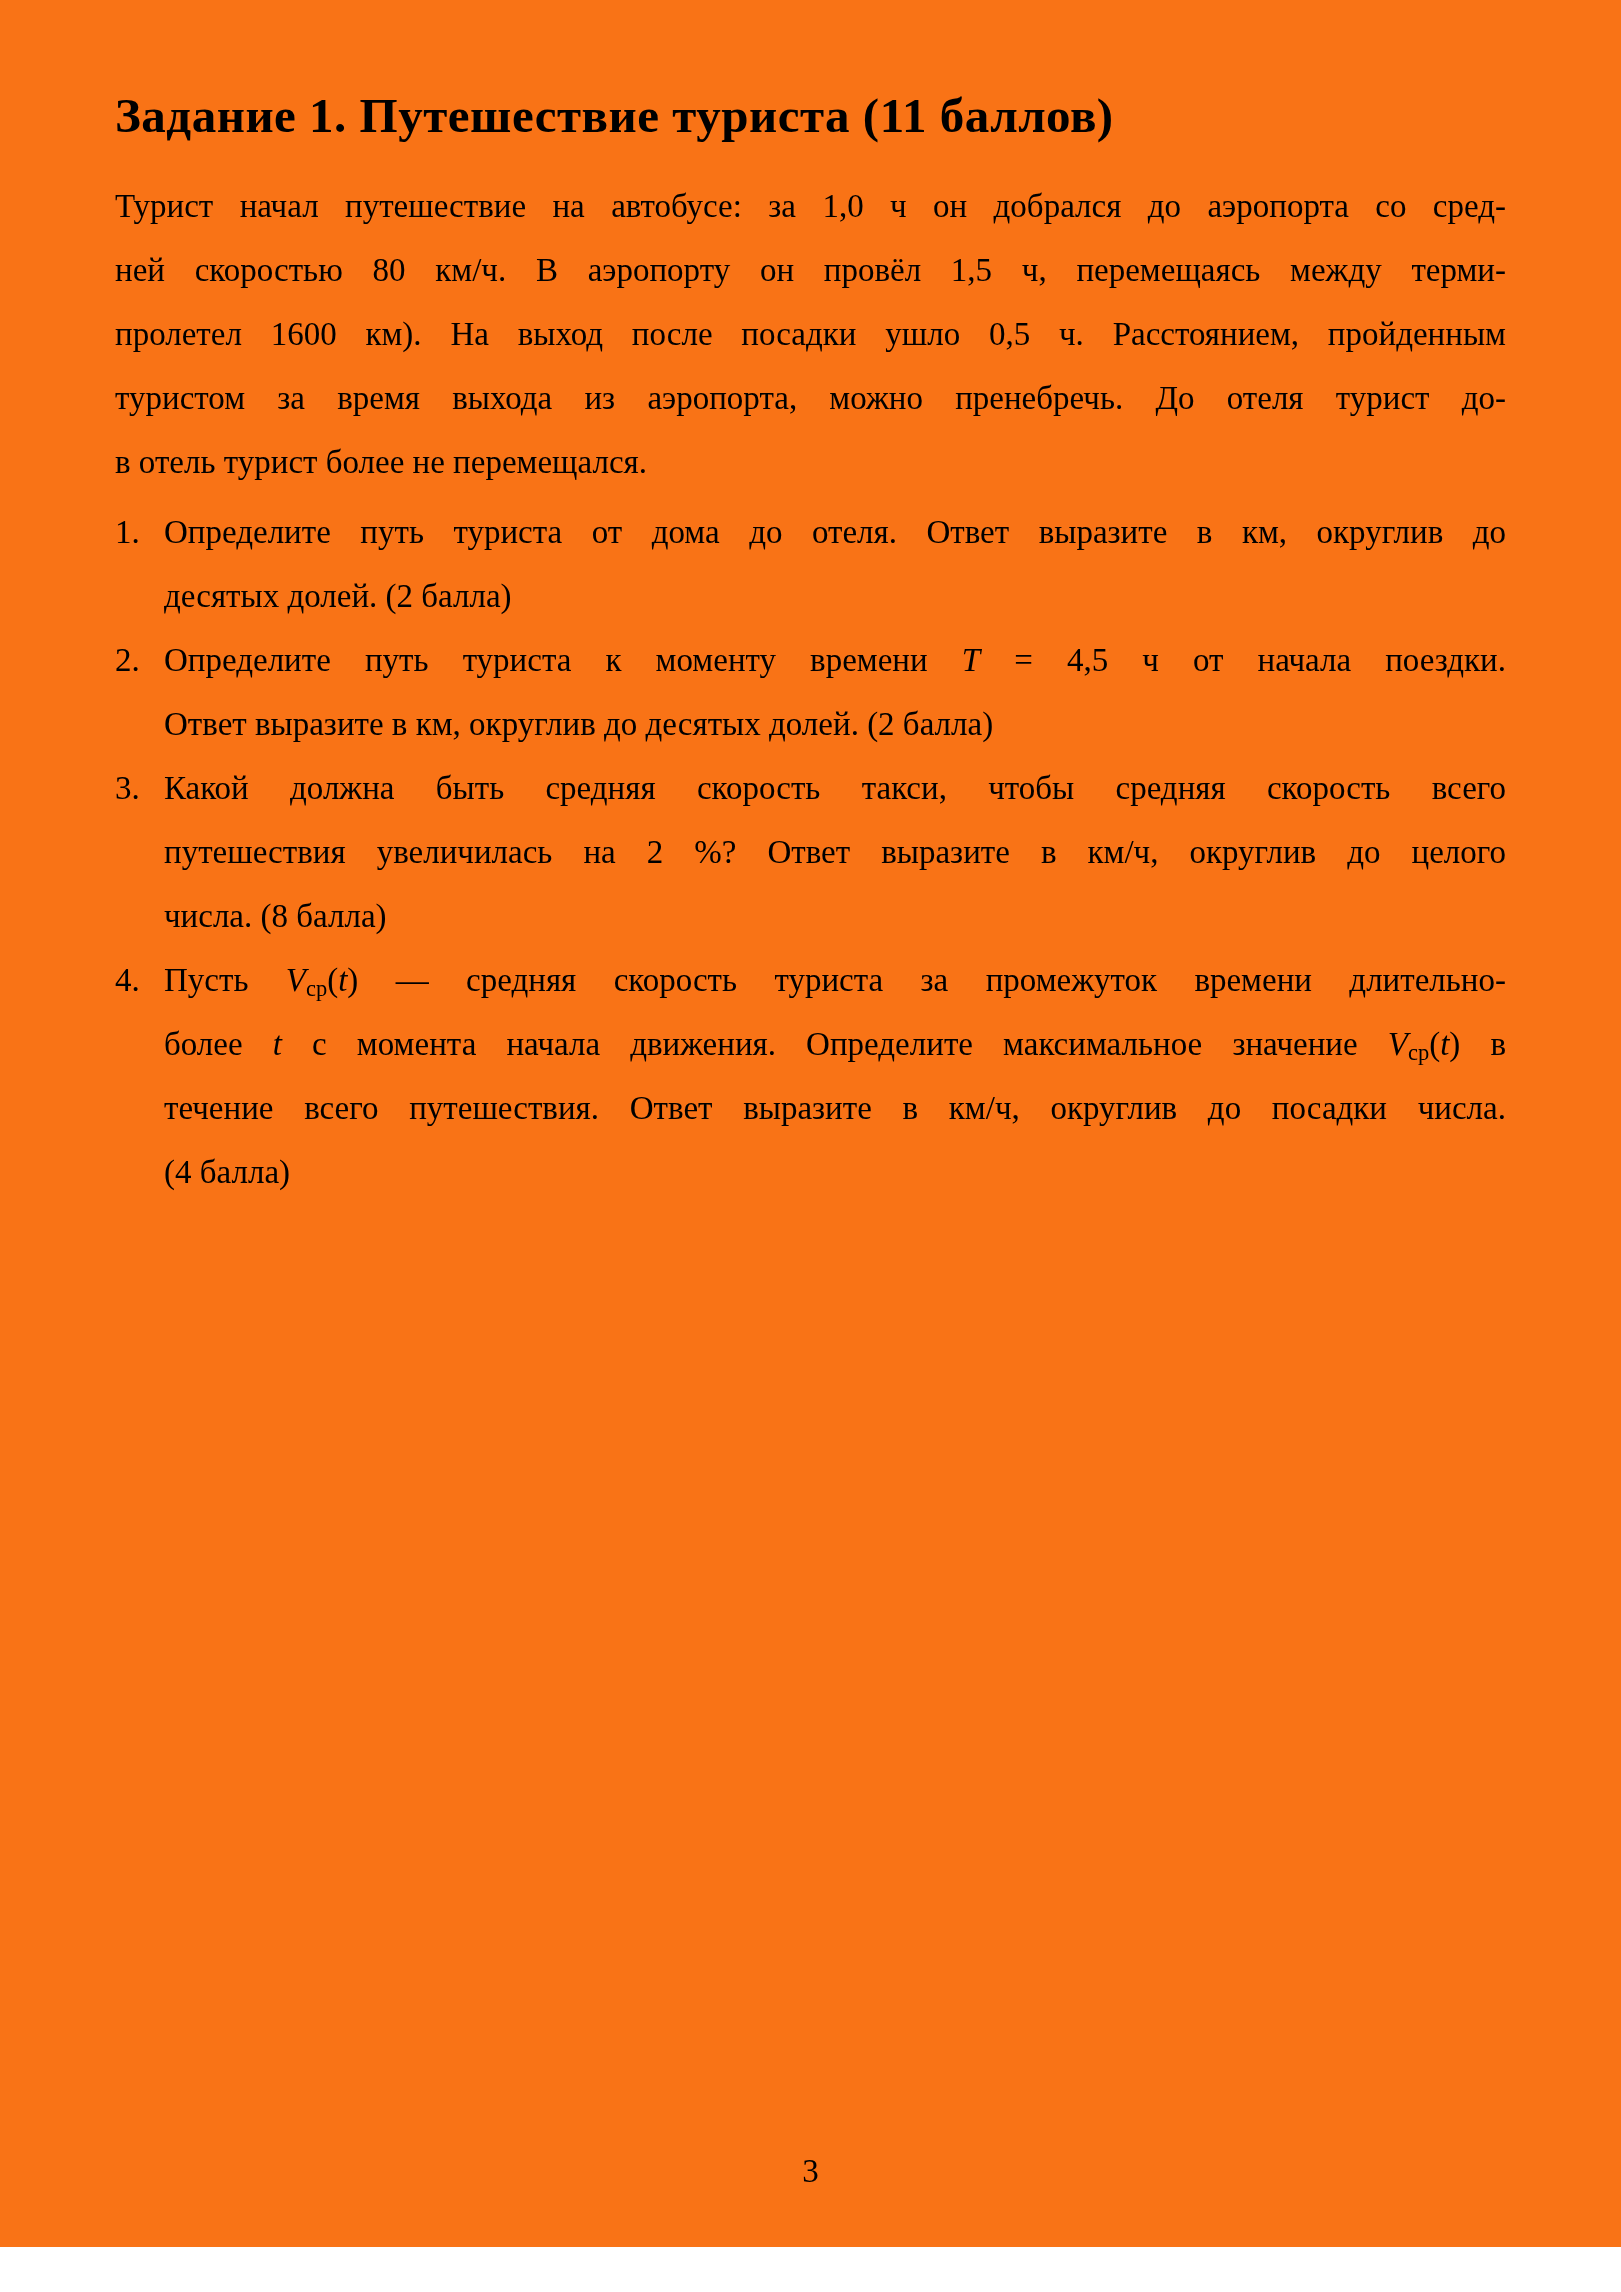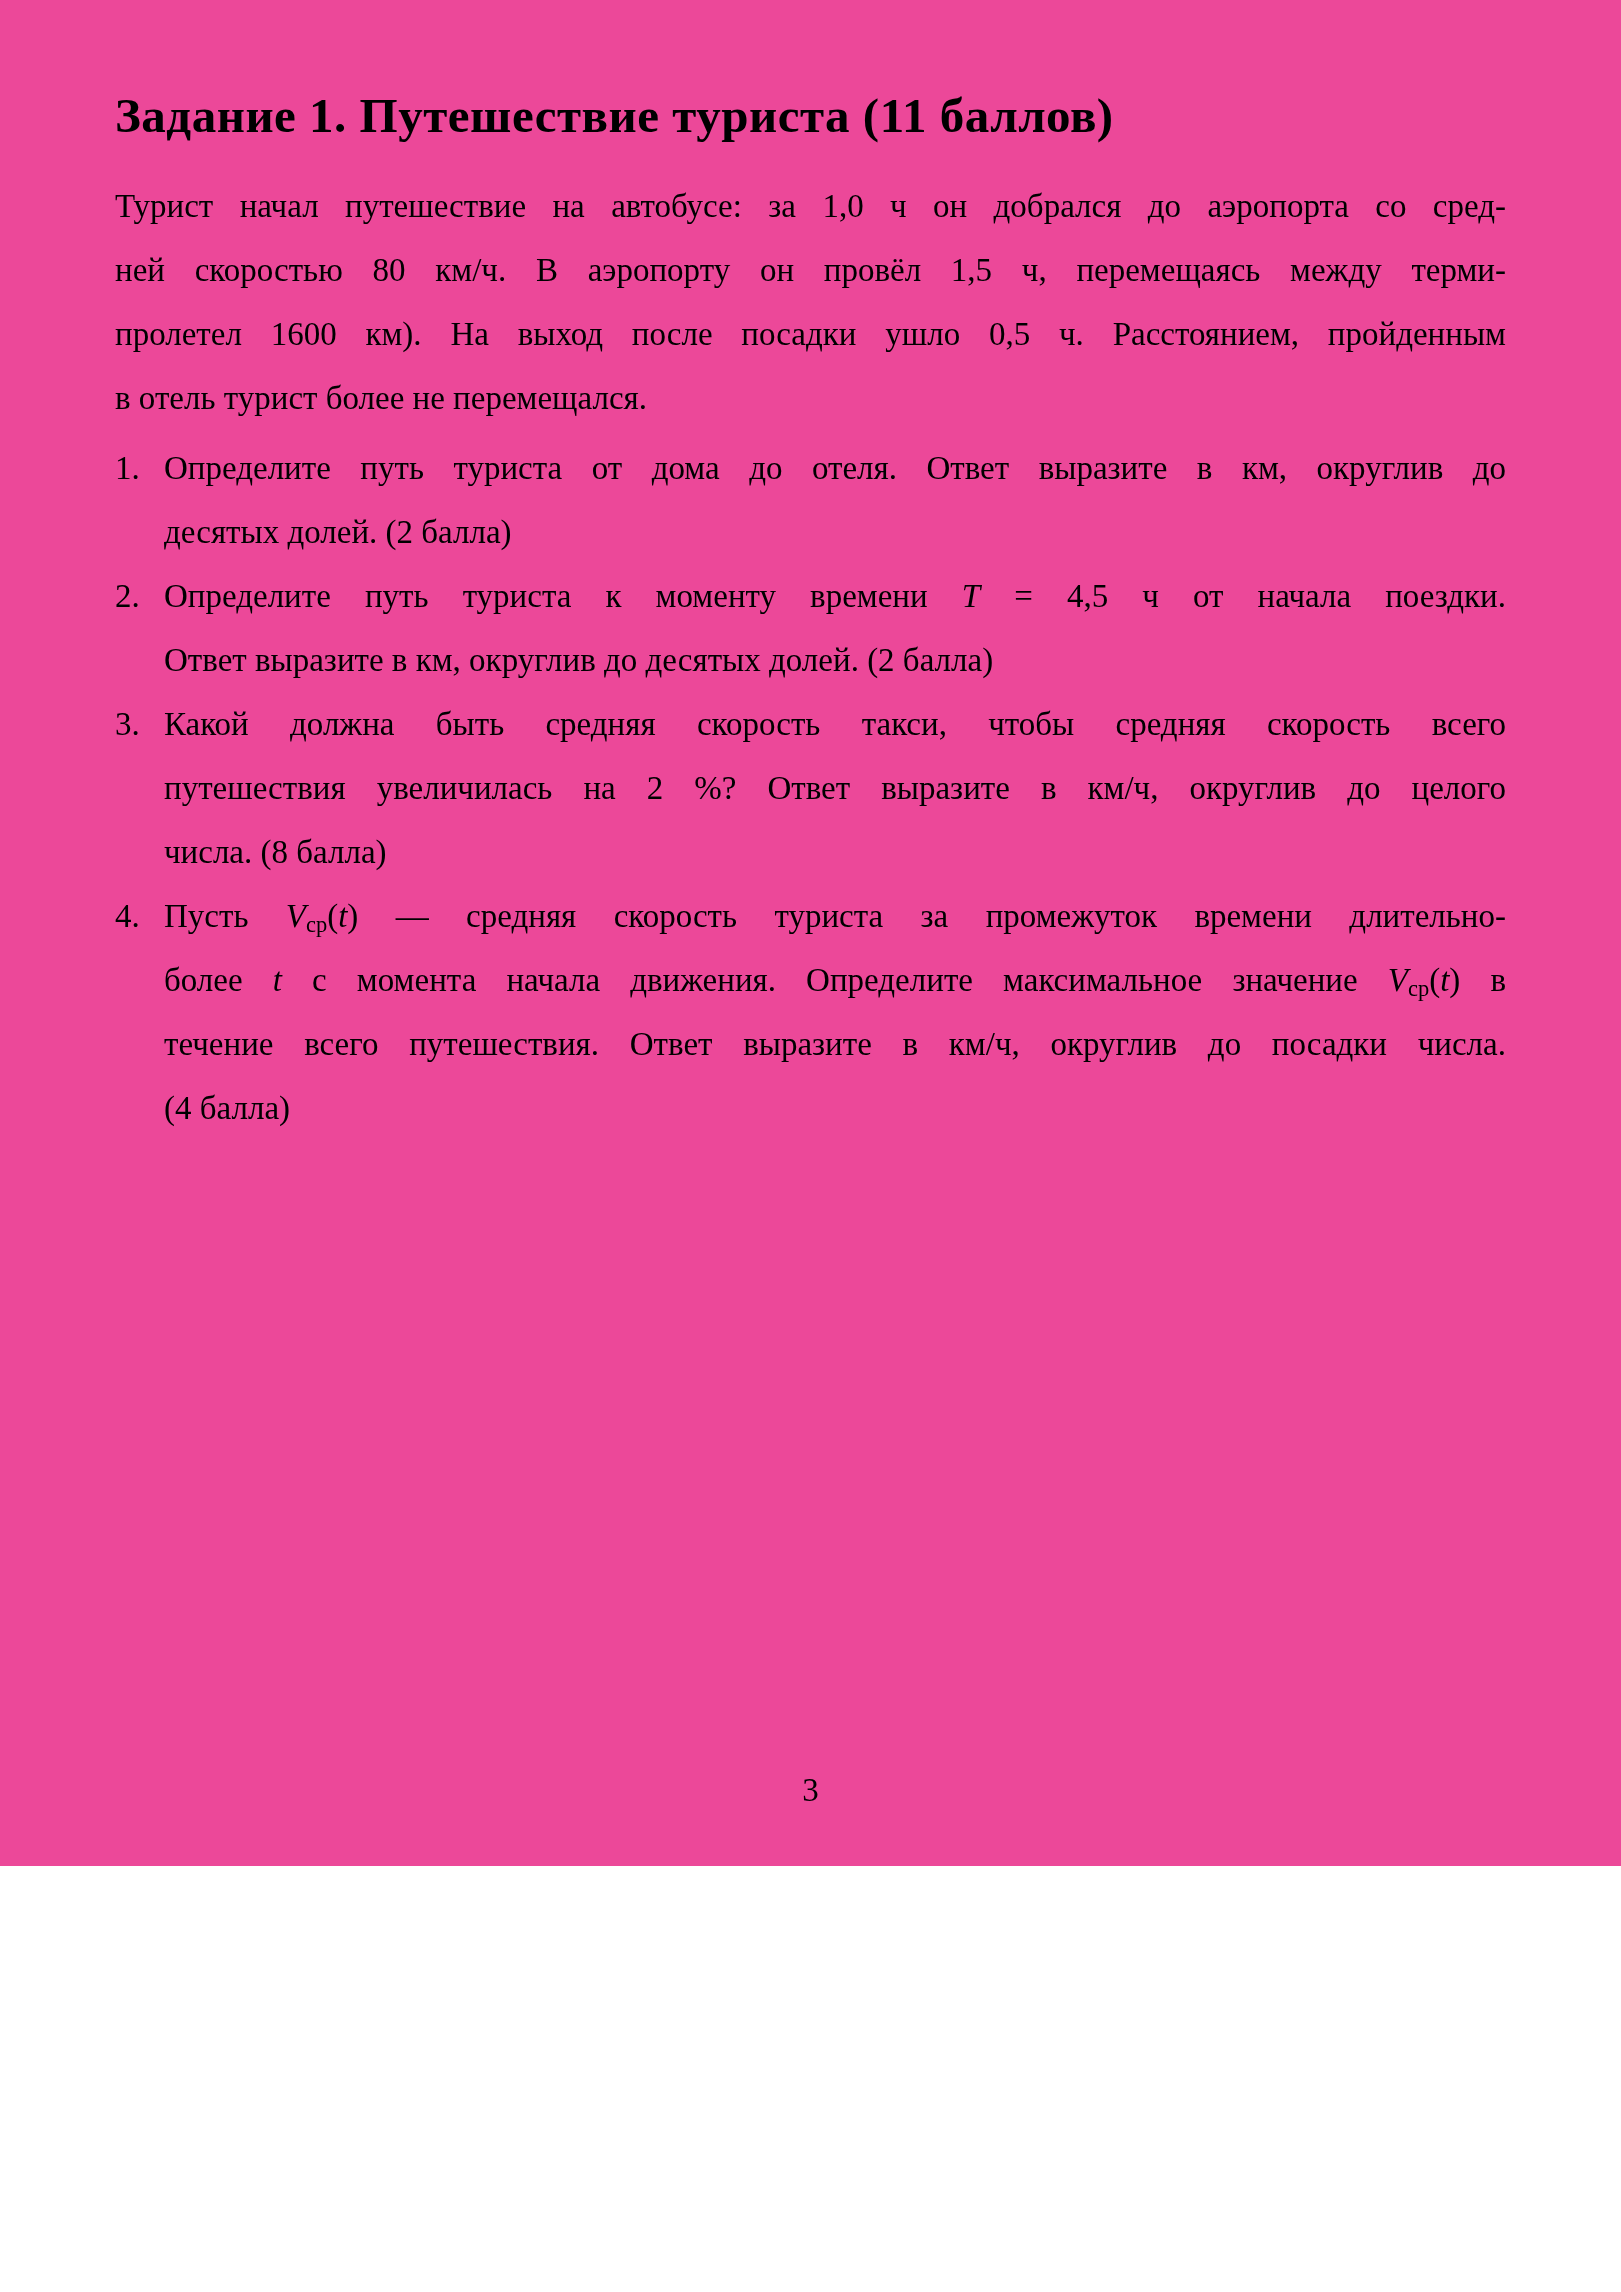--- a/index.html
+++ b/index.html
@@ -3,22 +3,22 @@
 <meta charset="utf-8">
 <style>
   html, body {
     margin: 0;
     padding: 0;
     background: #ffffff;
   }
   .page {
     position: relative;
     width: 1621px;
-    height: 1866px;
-    background: #ec4899;
+    height: 2247px;
+    background: #f97316;
     color: #000000;
     font-family: "Liberation Serif", "DejaVu Serif", serif;
     box-sizing: border-box;
     padding: 86px 115px 5px 115px;
     overflow: hidden;
   }
   .doc-title {
     font-size: 49px;
     font-weight: bold;
     line-height: 59px;
@@ -83,20 +83,21 @@
 <body>
 
 <div class="page">
 
   <h1 class="doc-title">Задание 1. Путешествие туриста (11 баллов)</h1>
 
   <div class="intro body-text">
     <span class="tline jline">Турист начал путешествие на автобусе: за 1,0 ч он добрался до аэропорта со сред-</span>
     <span class="tline jline">ней скоростью 80 км/ч. В аэропорту он провёл 1,5 ч, перемещаясь между терми-</span>
     <span class="tline jline">пролетел 1600 км). На выход после посадки ушло 0,5 ч. Расстоянием, пройденным</span>
+    <span class="tline jline">туристом за время выхода из аэропорта, можно пренебречь. До отеля турист до-</span>
     <span class="tline lline">в отель турист более не перемещался.</span>
   </div>
 
   <ol class="task-list body-text">
 
     <li class="task">
       <span class="task-number">1.</span>
       <span class="tline jline"><span>Определите путь туриста от дома до отеля. Ответ выразите в км, округлив до</span></span>
       <span class="tline lline"><span>десятых долей. (2 балла)</span></span>
     </li>

